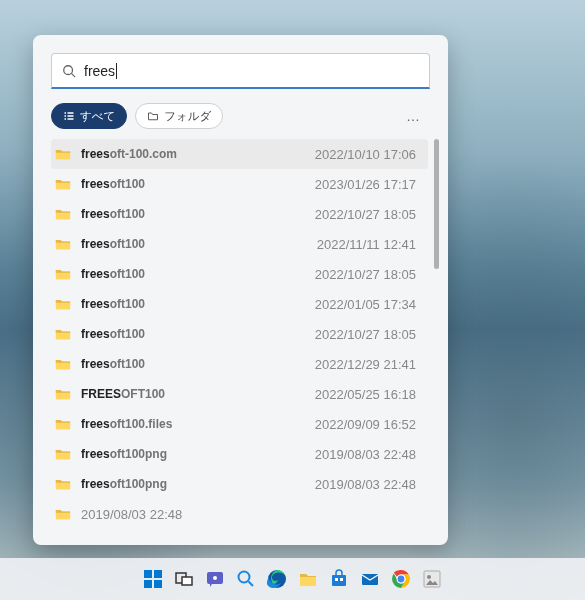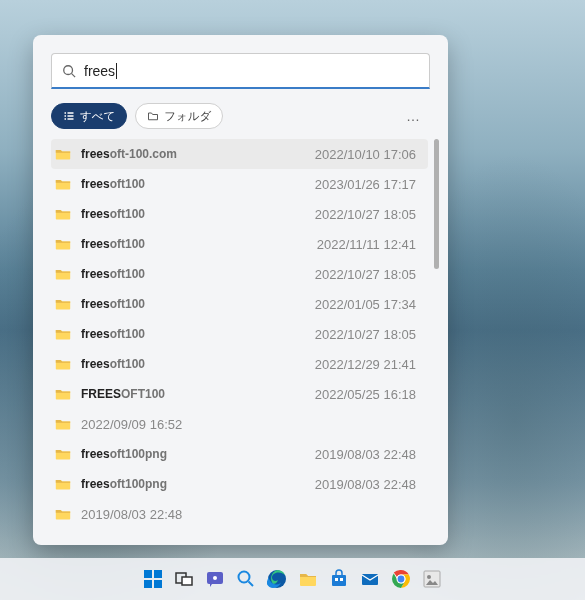--- a/index.html
+++ b/index.html
@@ -274,20 +274,21 @@
             <path d="M1 3h6l2 2h10v1.5H1z" fill="#e6b74a"></path>
           </svg>
           <span class="result-name"><span class="match">FREES</span><span class="rest">OFT100</span></span>
           <span class="result-date">2022/05/25 16:18</span>
         </div>
         <div class="result-row">
           <svg class="folder-icon" viewBox="0 0 20 16">
             <path d="M1 3h6l2 2h10v9a1 1 0 0 1-1 1H2a1 1 0 0 1-1-1z" fill="#ffd75e"></path>
             <path d="M1 3h6l2 2h10v1.5H1z" fill="#e6b74a"></path>
           </svg>
+          <span class="result-name"><span class="match">frees</span><span class="rest">oft100.files</span></span>
           <span class="result-date">2022/09/09 16:52</span>
         </div>
         <div class="result-row">
           <svg class="folder-icon" viewBox="0 0 20 16">
             <path d="M1 3h6l2 2h10v9a1 1 0 0 1-1 1H2a1 1 0 0 1-1-1z" fill="#ffd75e"></path>
             <path d="M1 3h6l2 2h10v1.5H1z" fill="#e6b74a"></path>
           </svg>
           <span class="result-name"><span class="match">frees</span><span class="rest">oft100png</span></span>
           <span class="result-date">2019/08/03 22:48</span>
         </div>

